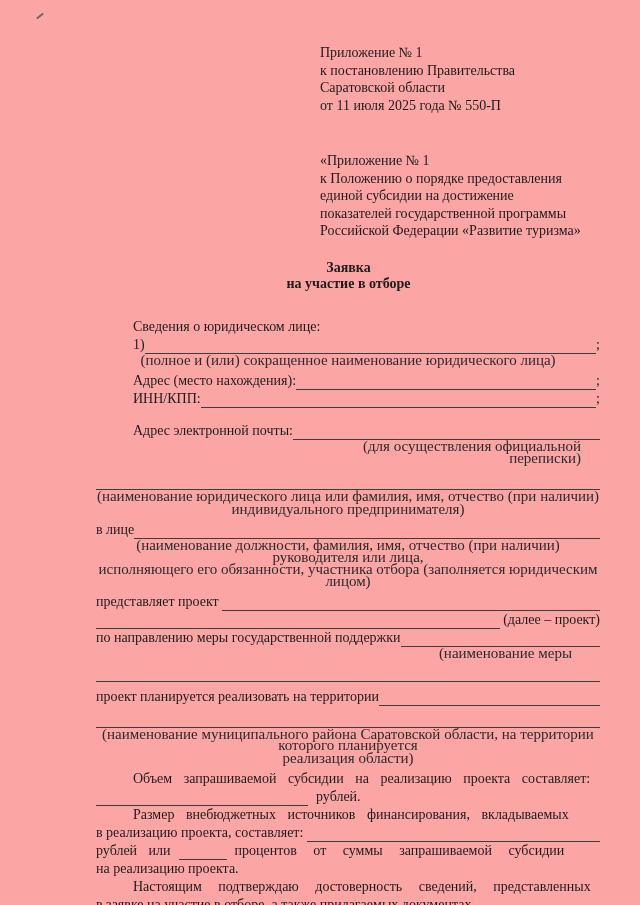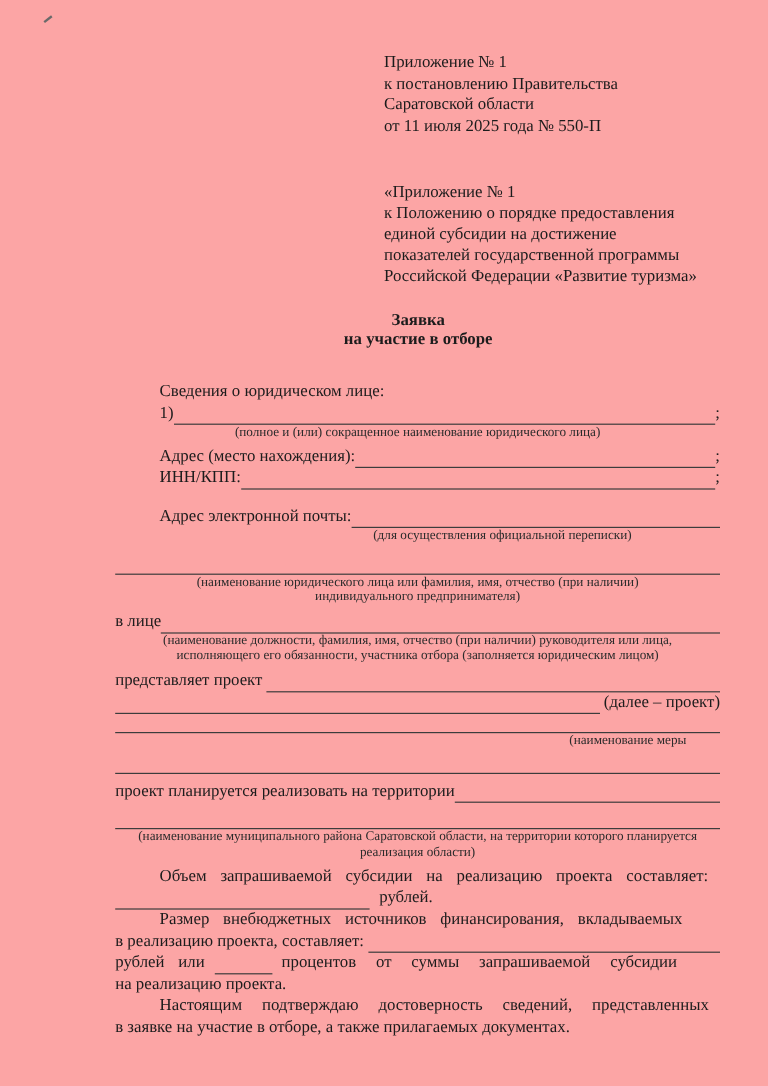--- a/index.html
+++ b/index.html
@@ -33,25 +33,25 @@
     padding:26px 40px 0 96px;
   }
   .p { line-height:18px; margin:0; }
   .ind { padding-left:37px; }
   .p.ind { padding-left:0; text-indent:37px; }
   .row { display:flex; align-items:flex-end; line-height:18px; }
   .row span { white-space:pre; }
   .blank { border-bottom:1px solid #3c3c3c; height:15px; }
   .fill { flex:1 1 auto; }
   .cap {
-    font-size:11px; line-height:11.5px; color:#2b2b2b;
+    font-size:15px; line-height:11.5px; color:#2b2b2b;
     margin-top:1px;
   }
   .center { text-align:center; }
-  .cap-email { margin-left:215px; text-align:left; width:270px; }
+  .cap-email { margin-left:215px; text-align:right; width:270px; }
   .cap-right { text-align:right; padding-right:28px; }
   .gap14 { margin-top:14px; }
   .gap10 { margin-top:10px; }
   .gap6  { margin-top:6px; }
   .ws8  { word-spacing:8px; }
   .ws14 { word-spacing:13px; }
   .blank-sm { flex:0 0 48px; margin:0 8px; }
   .blank-amount { flex:0 0 212px; margin-right:8px; }
 </style>
 </head>
@@ -126,20 +126,21 @@
     <div class="row gap6">
       <span>представляет проект </span>
       <span class="blank fill"></span>
     </div>
     <div class="row">
       <span class="blank fill"></span>
       <span> (далее – проект)</span>
     </div>
 
     <div class="row">
+      <span>по направлению меры государственной поддержки</span>
       <span class="blank fill"></span>
     </div>
     <div class="cap cap-right">(наименование меры</div>
 
     <div class="row gap6">
       <span class="blank fill"></span>
     </div>
 
     <div class="row gap6">
       <span>проект планируется реализовать на территории</span>

